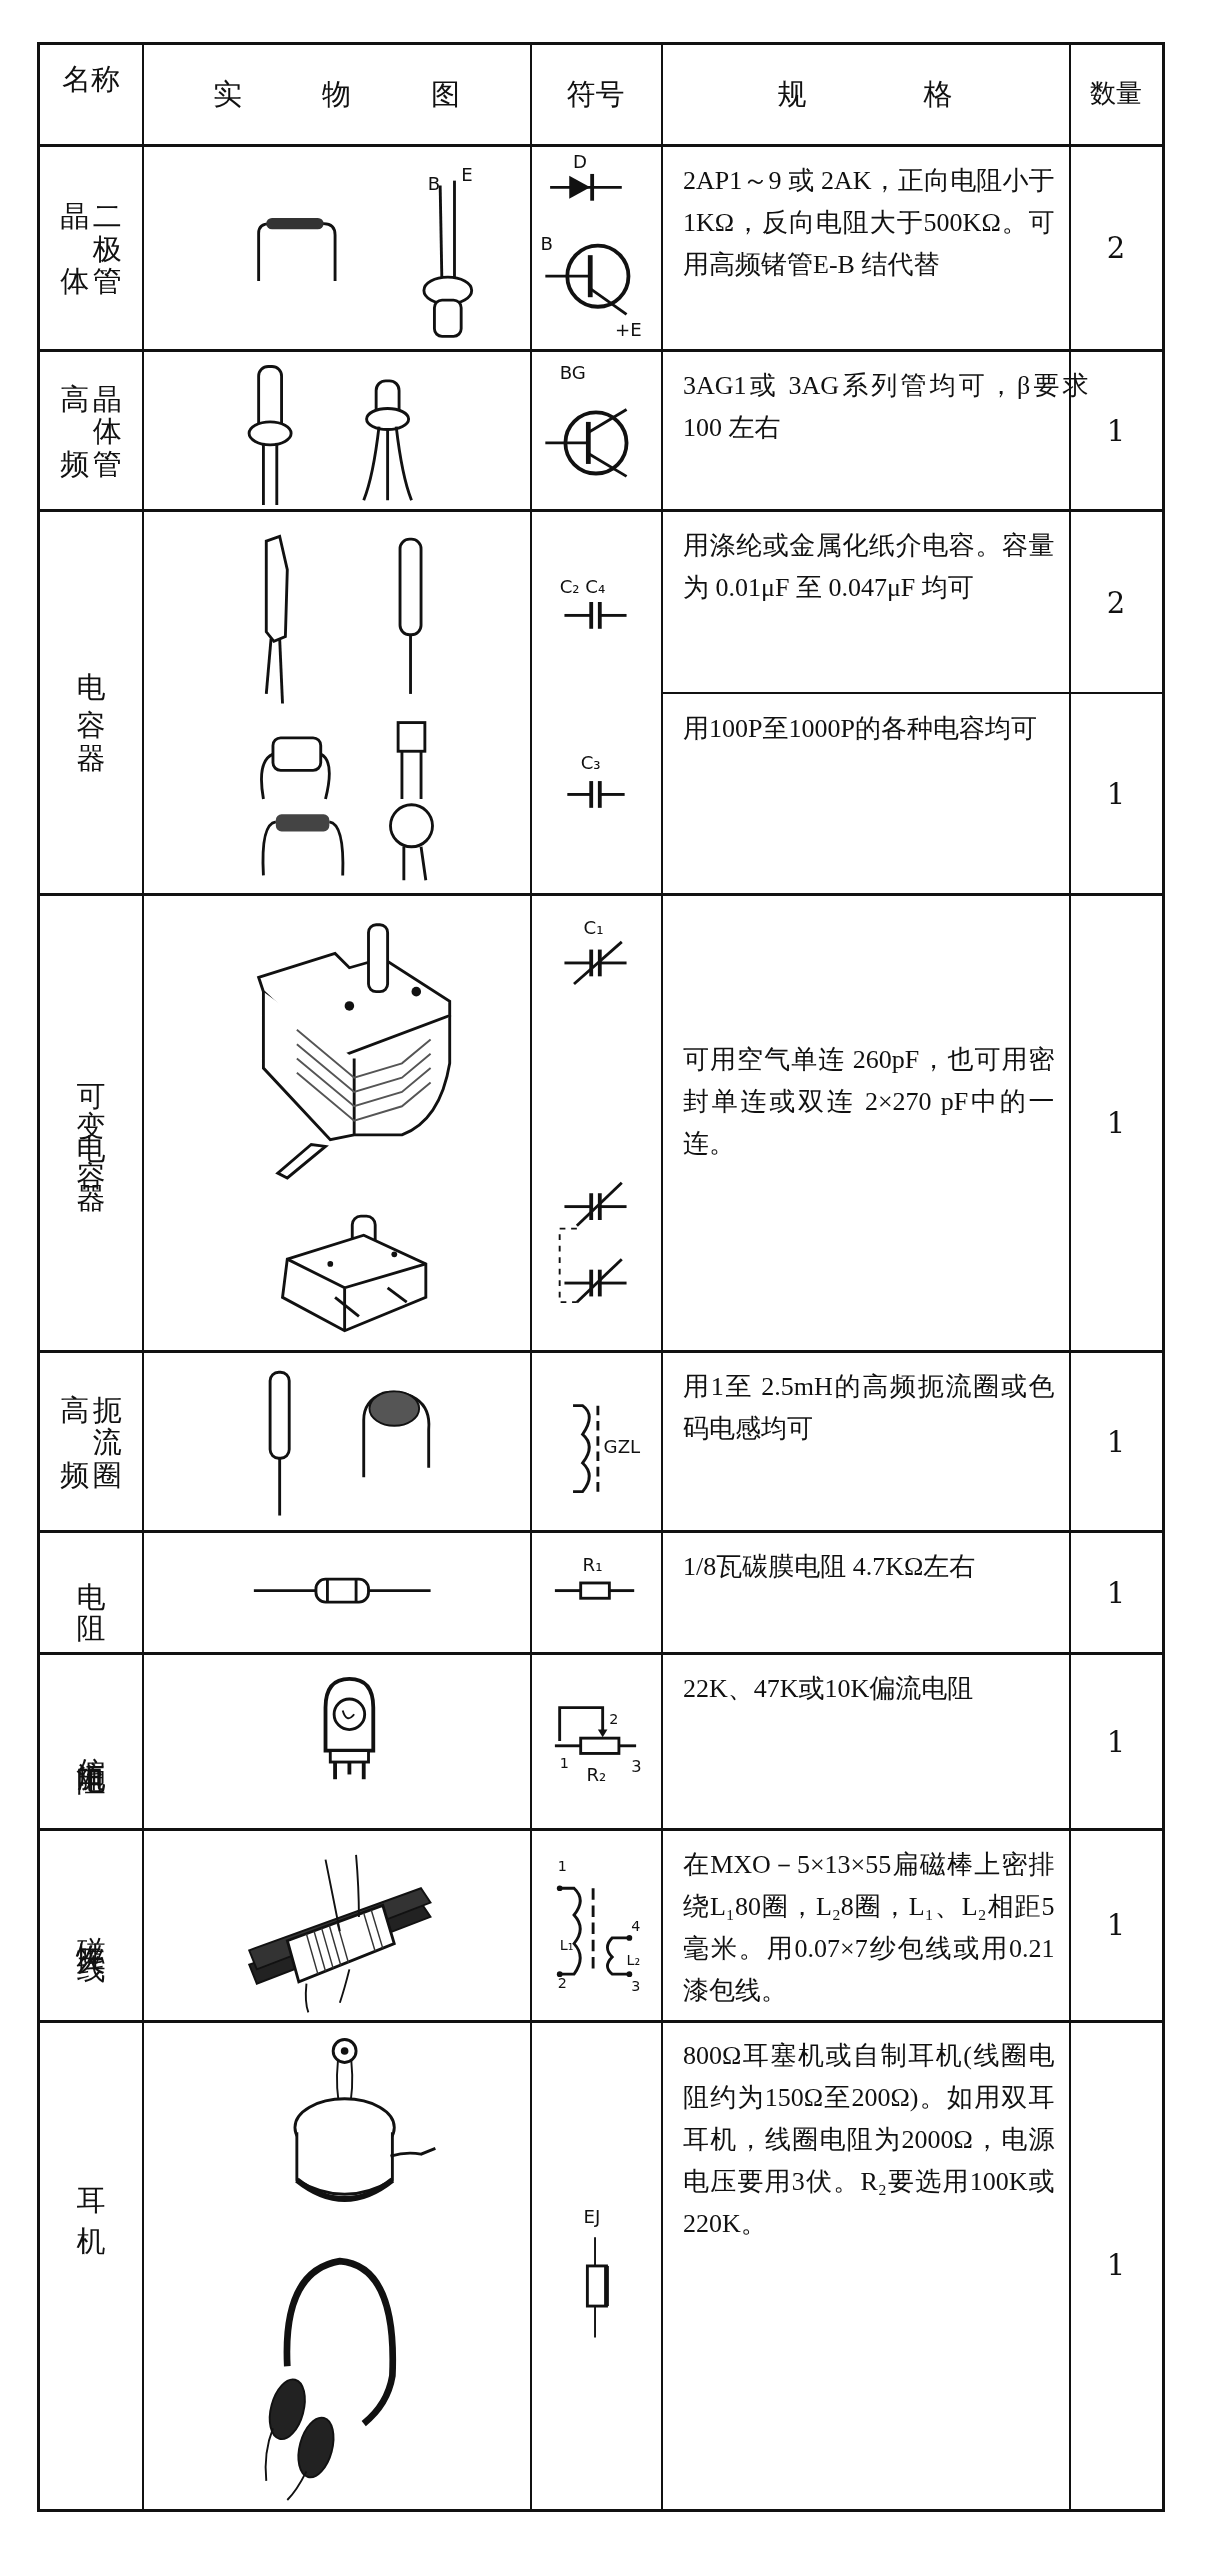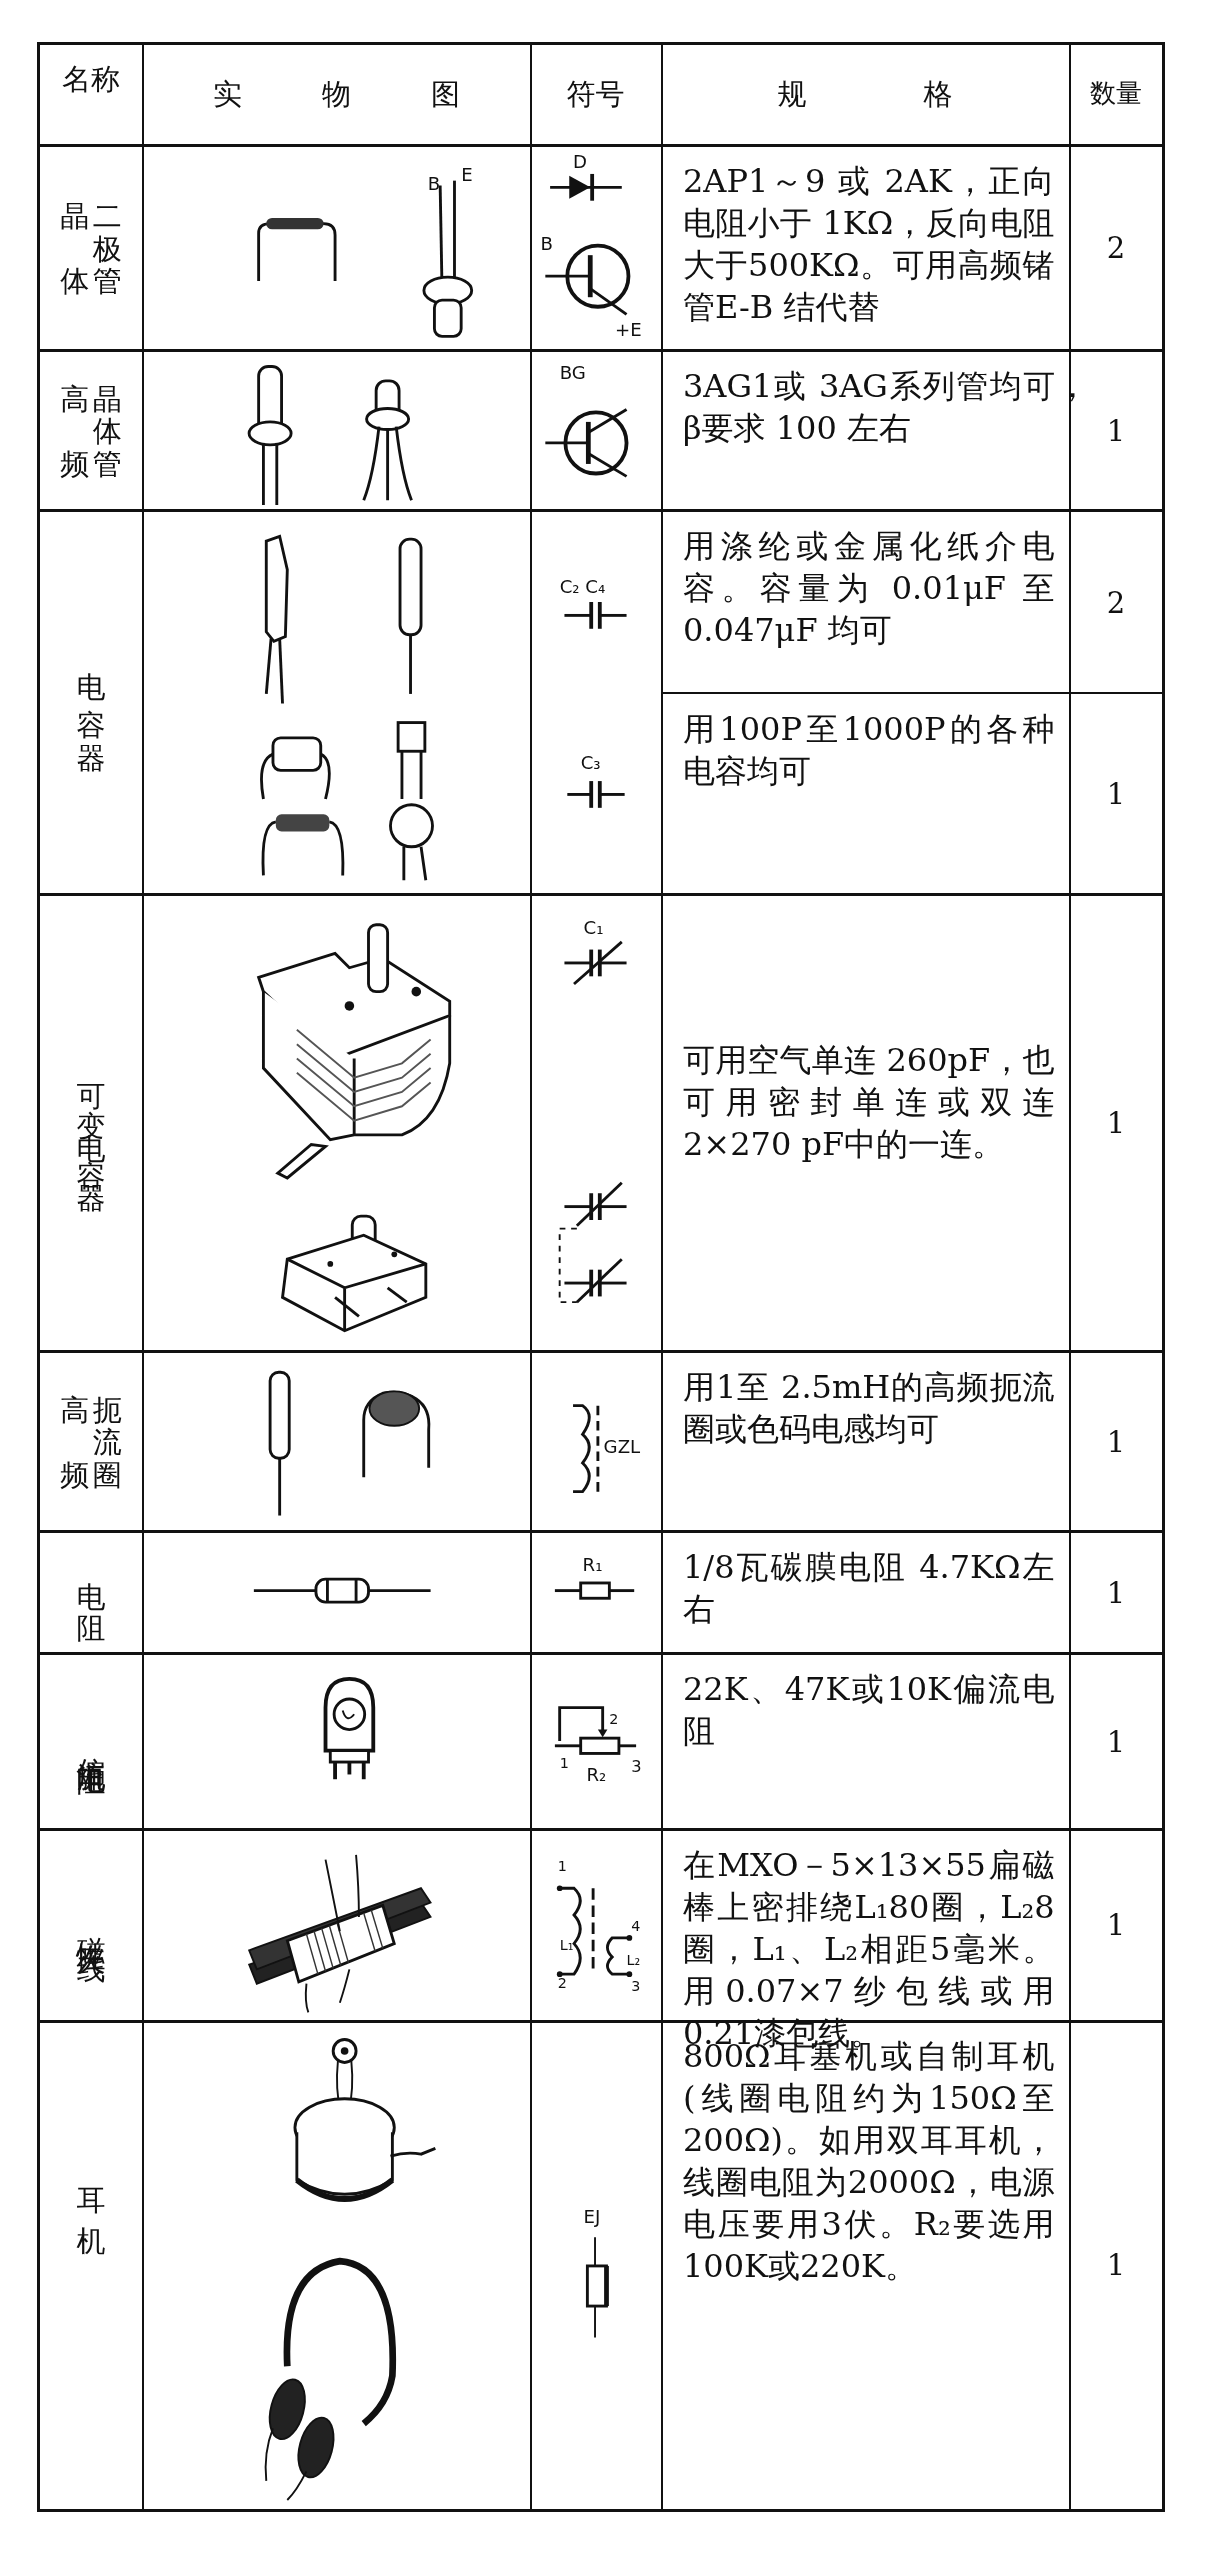--- a/index.html
+++ b/index.html
@@ -9,21 +9,21 @@
          border:3.8px solid #111; box-sizing:border-box; }
   .hline { position:absolute; left:0; right:0; height:2.9px; background:#111; }
   .vline { position:absolute; top:0; bottom:0; width:1.9px; background:#111; }
   .cell { position:absolute; box-sizing:border-box; }
   .hdr { display:flex; align-items:center; justify-content:center;
          font-size:29px; }
   .hdr-spread { display:flex; justify-content:space-around; align-items:center; width:100%; padding:0 29px; box-sizing:border-box; }
   .name { display:flex; align-items:center; justify-content:center; font-size:29px; line-height:1.2; text-align:center; }
   .vname { writing-mode:vertical-rl; text-orientation:upright; letter-spacing:21px; }
   .name2 { display:grid; grid-template-columns:32.5px 32.5px; grid-template-rows:repeat(3, 32.5px); font-size:29px; }
-  .spec { font-size:32px; line-height:42px; padding:13.4px 13.4px 0 21px; text-align:justify; }
+  .spec { font-size:26px; line-height:42px; padding:13.4px 13.4px 0 21px; text-align:justify;font-family:Liberation Serif, serif; }
   .qty { display:flex; align-items:center; justify-content:center; font-size:29px; }
   .sym { font-family:"DejaVu Sans", sans-serif; }
   svg { position:absolute; overflow:visible; }
   .lbl { font-family:"DejaVu Sans", sans-serif; font-size:19px; fill:#111; }
 </style>
 </head>
 <body>
 
 <div class="tbl">
 

